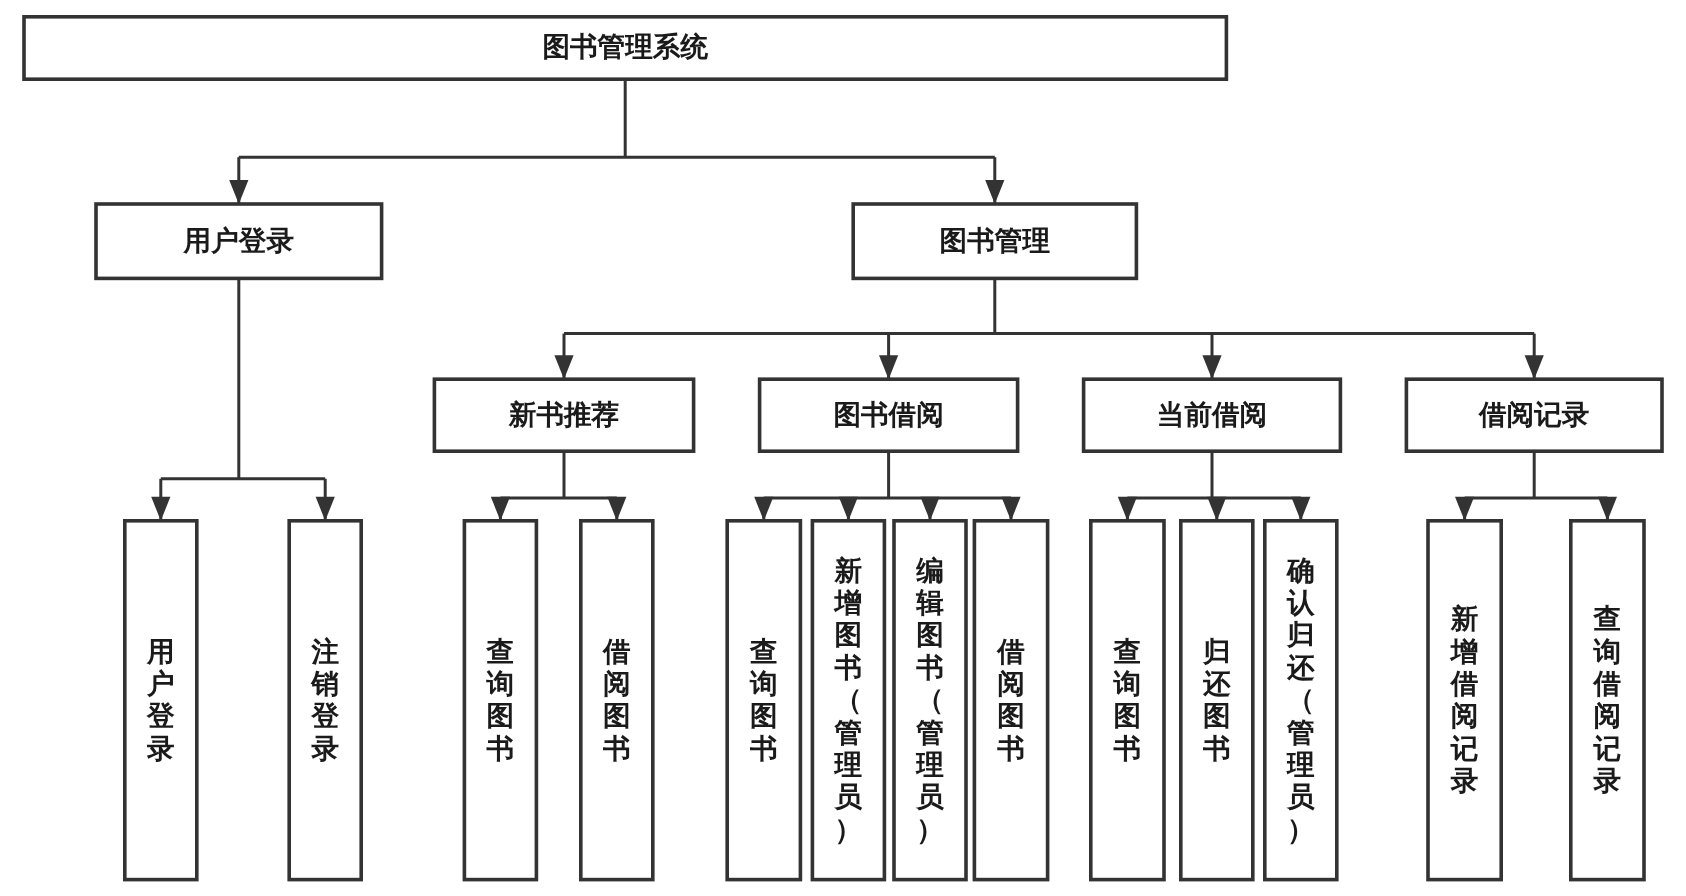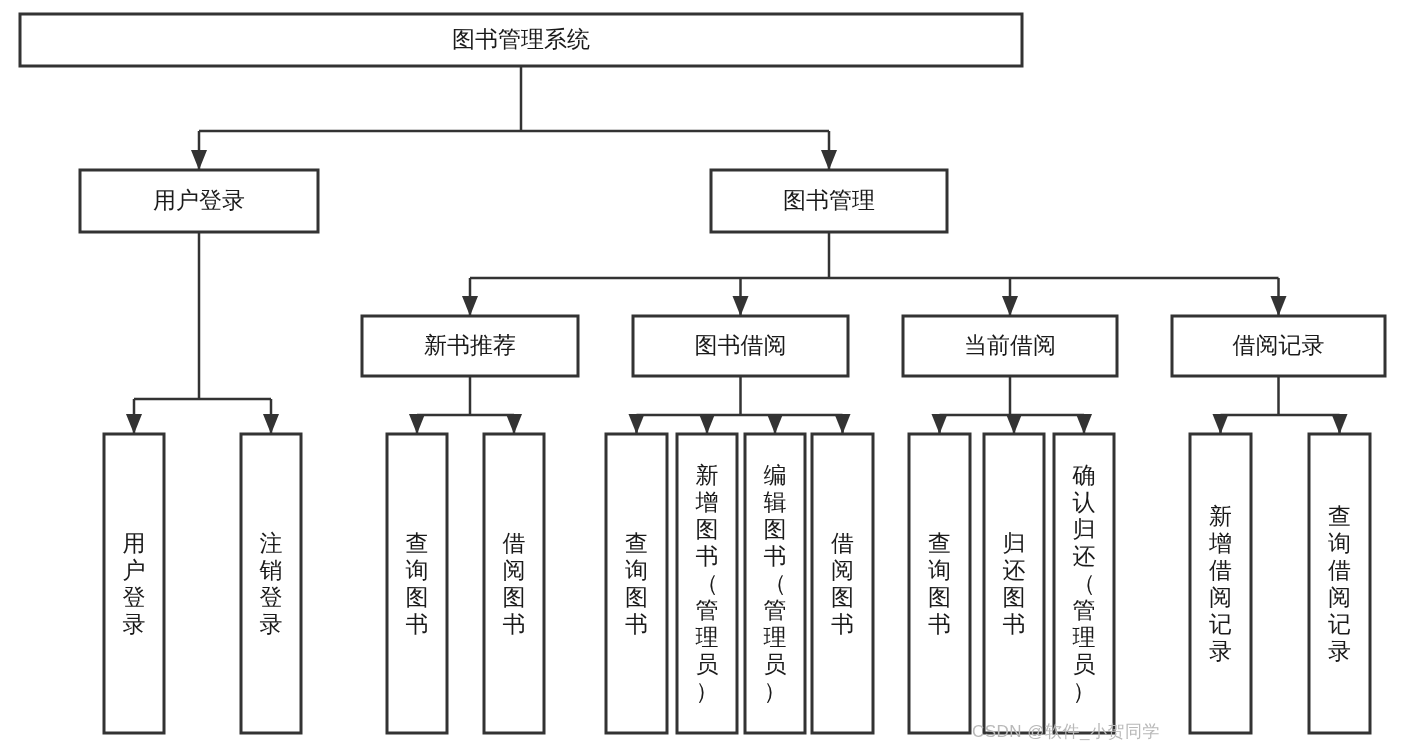--- a/index.html
+++ b/index.html
@@ -11,20 +11,21 @@
     width: 1405px;
     height: 747px;
     font-family: "Liberation Sans", "DejaVu Sans", sans-serif;
     overflow: hidden;
     position: relative;
   }
   #diagram-root {
     position: relative;
     width: 1168px;
     height: 747px;
+    font-weight: bold;
   }
   svg#tree-svg {
     position: absolute;
     left: 0;
     top: 0;
     width: 1405px;
     height: 747px;
   }
   .node-box {
     fill: #ffffff;
@@ -203,15 +204,14 @@
           <rect x="1190" y="434" width="61" height="299" class="node-box" rx="0"></rect>
           <text x="1220.5" y="523.5" class="node-label-v"><tspan x="1220.5" dy="0">新</tspan><tspan x="1220.5" dy="27">增</tspan><tspan x="1220.5" dy="27">借</tspan><tspan x="1220.5" dy="27">阅</tspan><tspan x="1220.5" dy="27">记</tspan><tspan x="1220.5" dy="27">录</tspan></text>
         </g>
         <g>
           <rect x="1309" y="434" width="61" height="299" class="node-box" rx="0"></rect>
           <text x="1339.5" y="523.5" class="node-label-v"><tspan x="1339.5" dy="0">查</tspan><tspan x="1339.5" dy="27">询</tspan><tspan x="1339.5" dy="27">借</tspan><tspan x="1339.5" dy="27">阅</tspan><tspan x="1339.5" dy="27">记</tspan><tspan x="1339.5" dy="27">录</tspan></text>
         </g>
       </g>
   </svg>
 
-  <div class="watermark">CSDN @软件_小贺同学</div>
 
 </div>
 
 </body></html>

